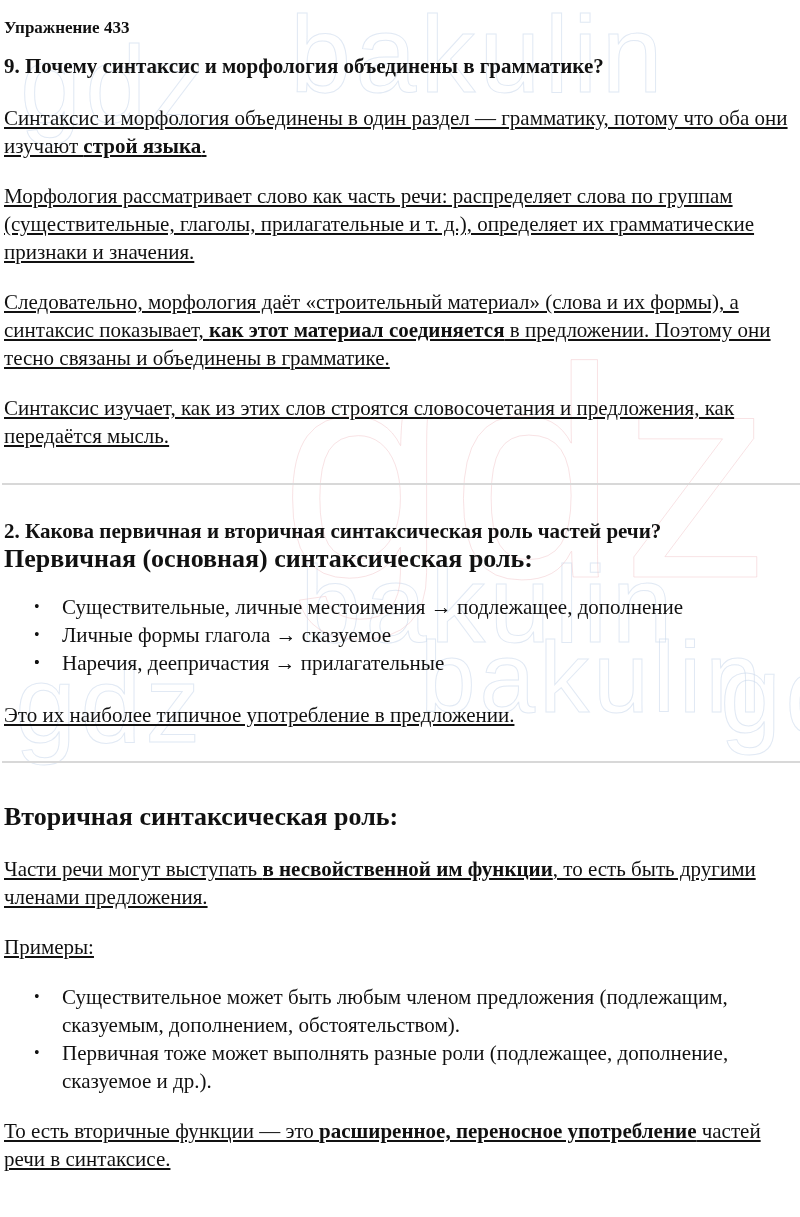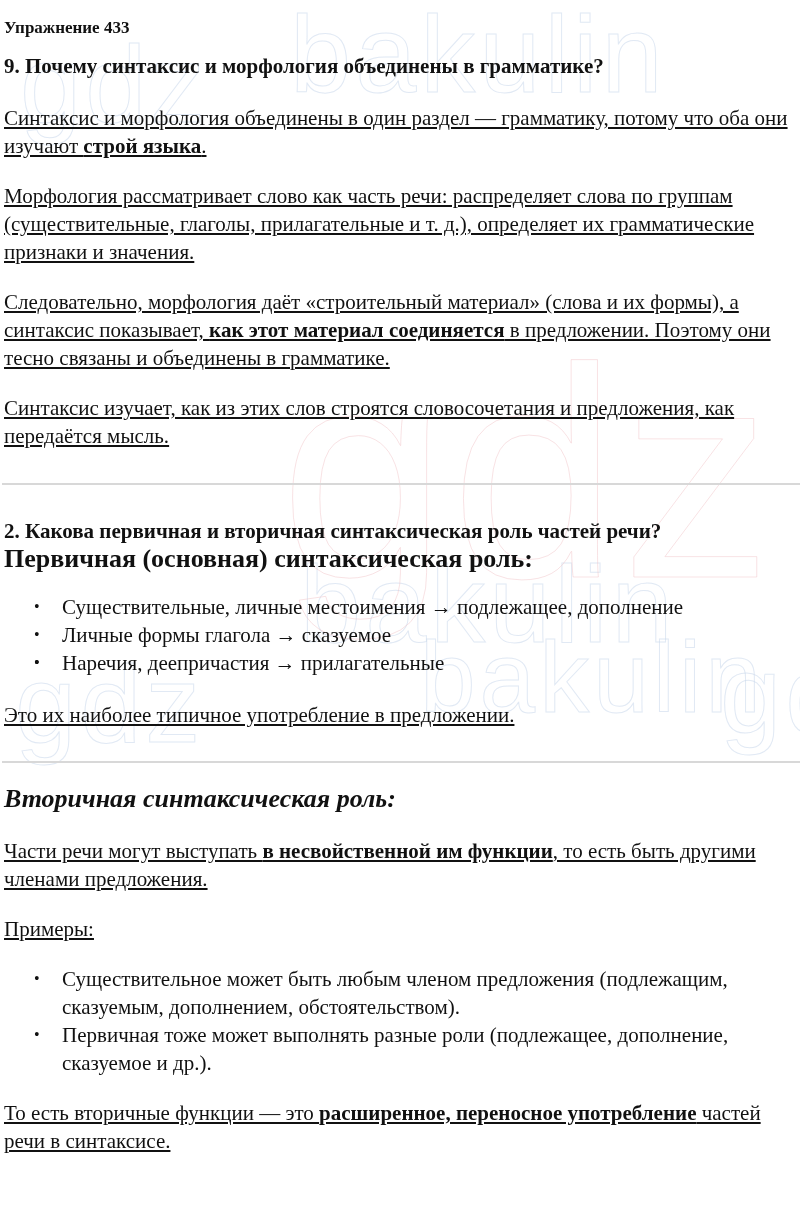--- a/index.html
+++ b/index.html
@@ -123,21 +123,21 @@
       <li><span class="bullet">•</span></li>
       <li><span class="bullet">•</span><span>Наречия, деепричастия → прилагательные</span></li>
     </ul>
 
     <p style="margin-top:24px;">Это их наиболее типичное употребление в предложении.</p>
   </section>
 
   <hr class="divider" style="margin-top:32px;">
 
   <section>
-    <h3 class="subhead" style="margin-top:22px;font-style:italic;">Вторичная синтаксическая роль:</h3>
+    <h3 class="subhead" style="margin-top:40px;">Вторичная синтаксическая роль:</h3>
 
     <p class="mt-24"><span>Части речи могут выступать </span><b>в несвойственной им функции</b><span>, то есть быть другими членами предложения.</span></p>
 
     <p class="mt-22">Примеры:</p>
 
     <ul style="margin-top:22px;">
       <li><span class="bullet">•</span><span>Существительное может быть любым членом предложения (подлежащим, сказуемым, дополнением, обстоятельством).</span></li>
       <li><span class="bullet">•</span><span>Первичная тоже может выполнять разные роли (подлежащее, дополнение, сказуемое и др.).</span></li>
     </ul>
 

